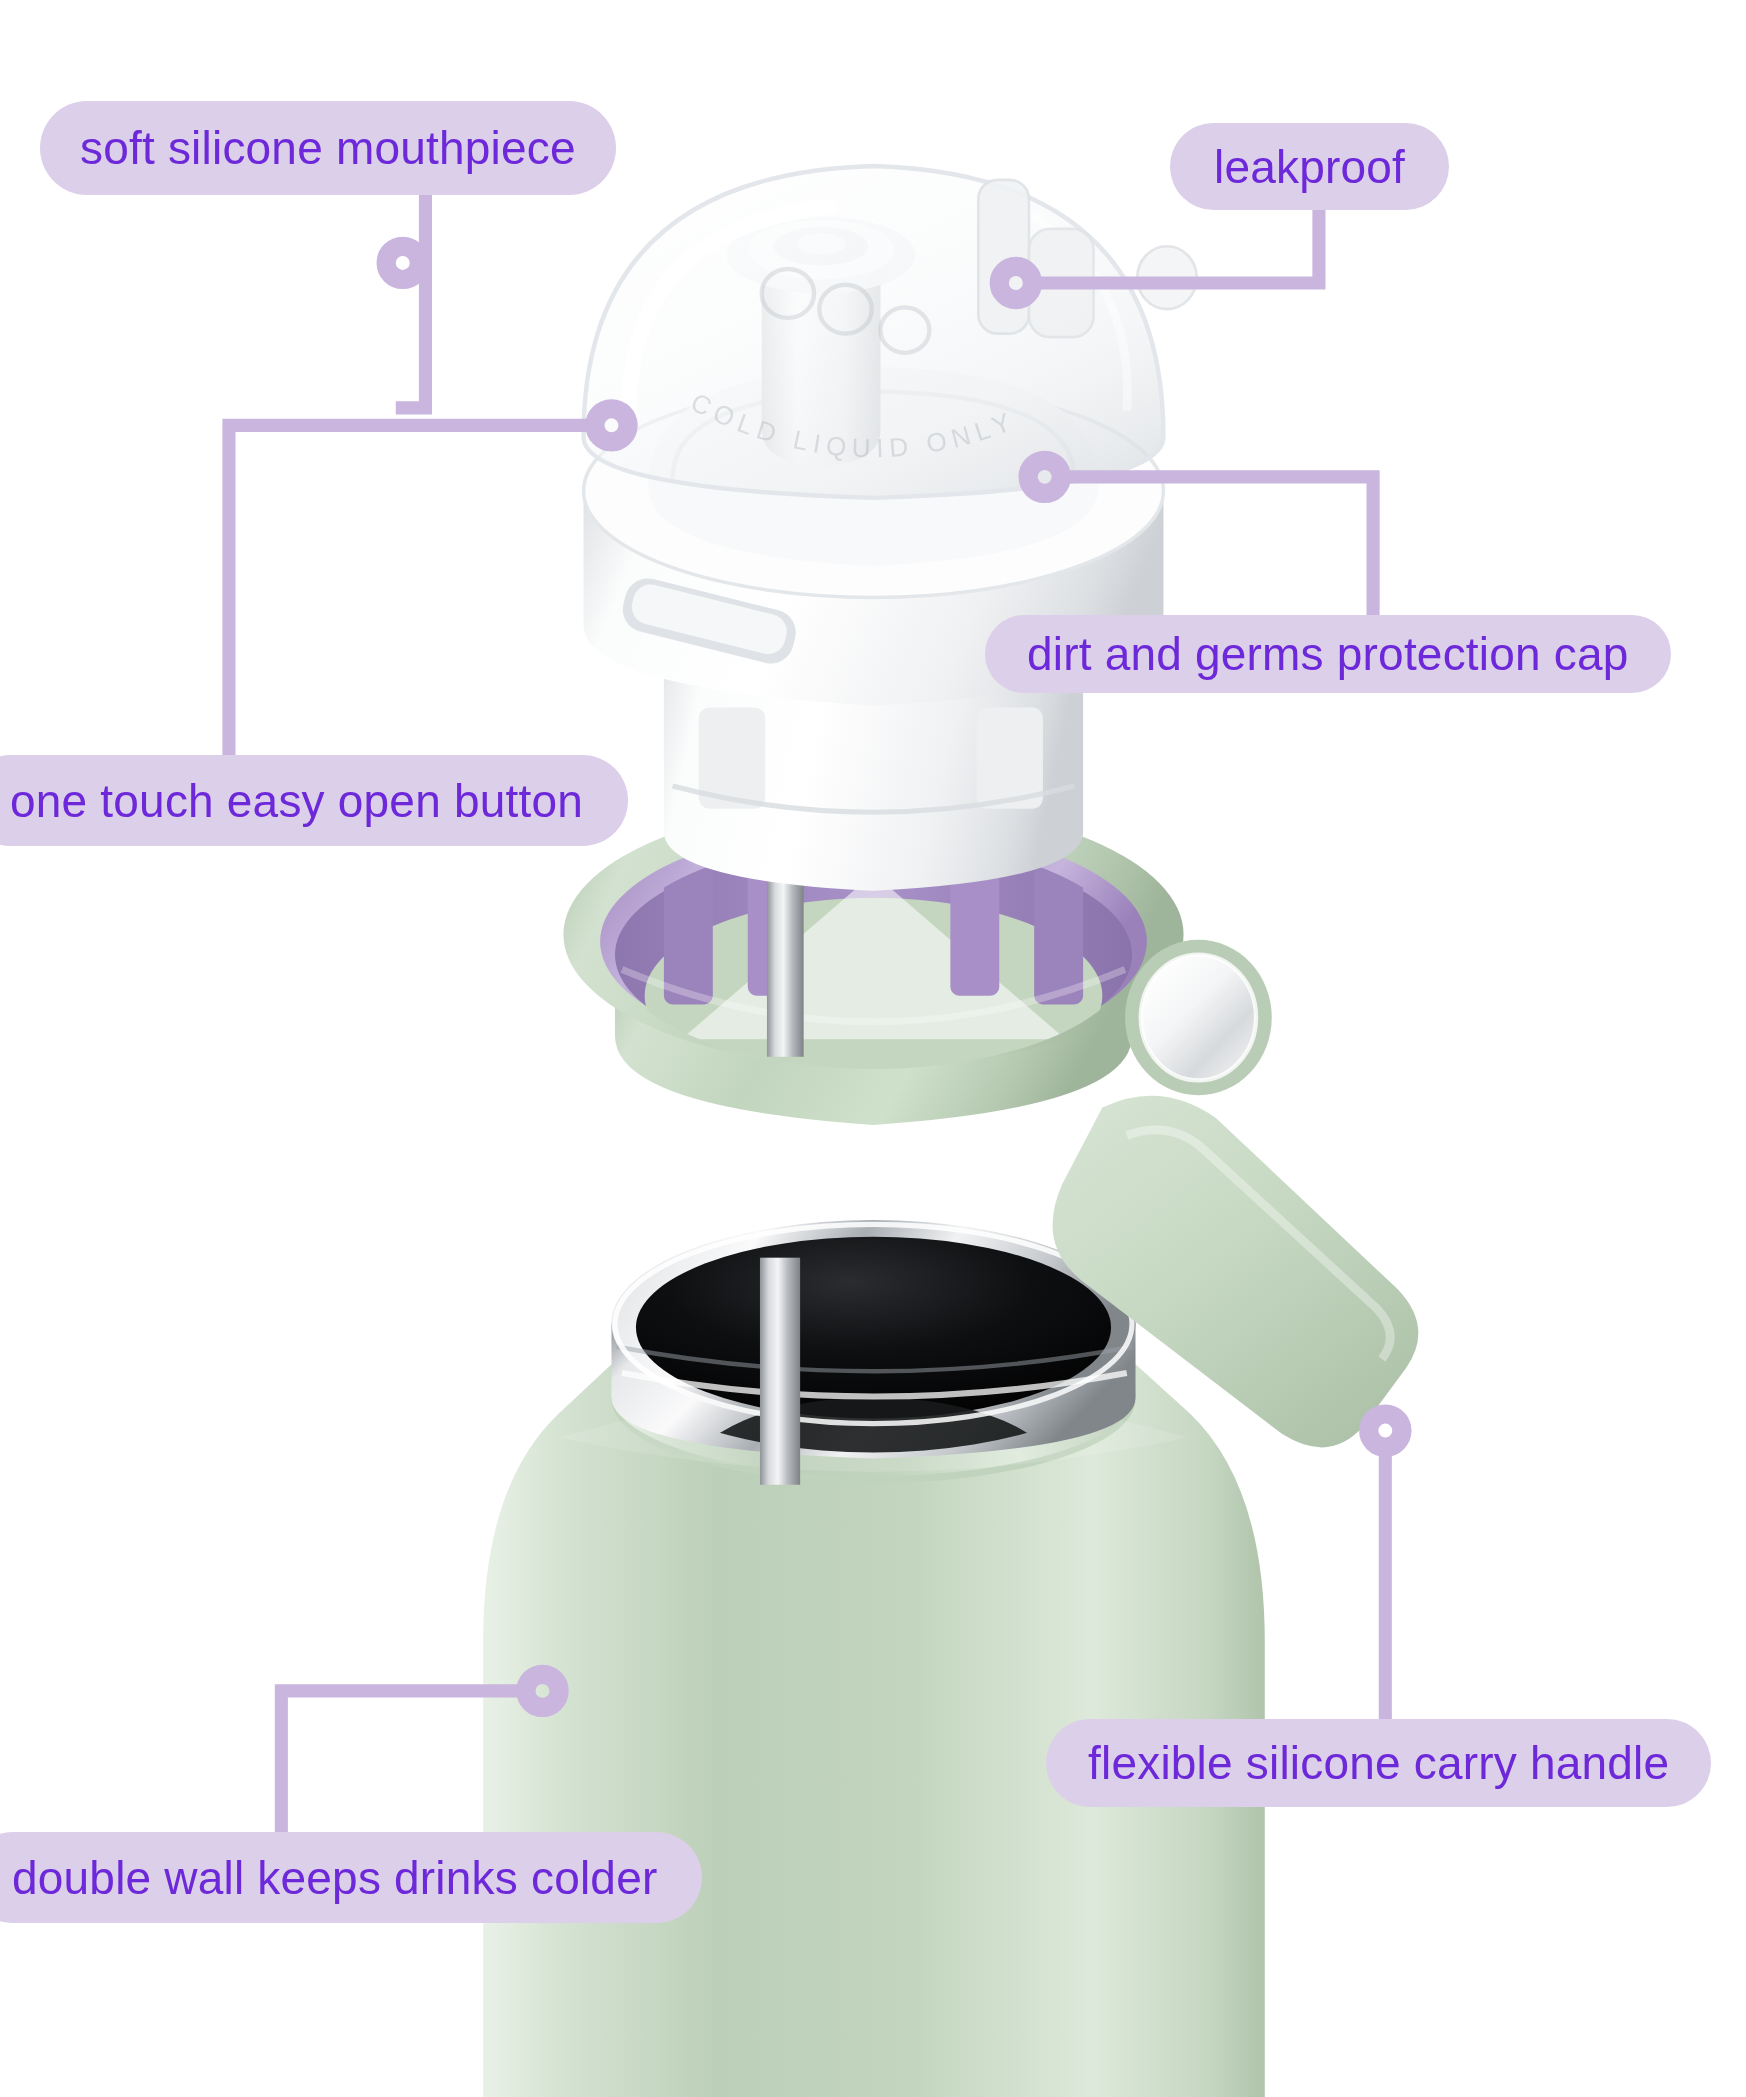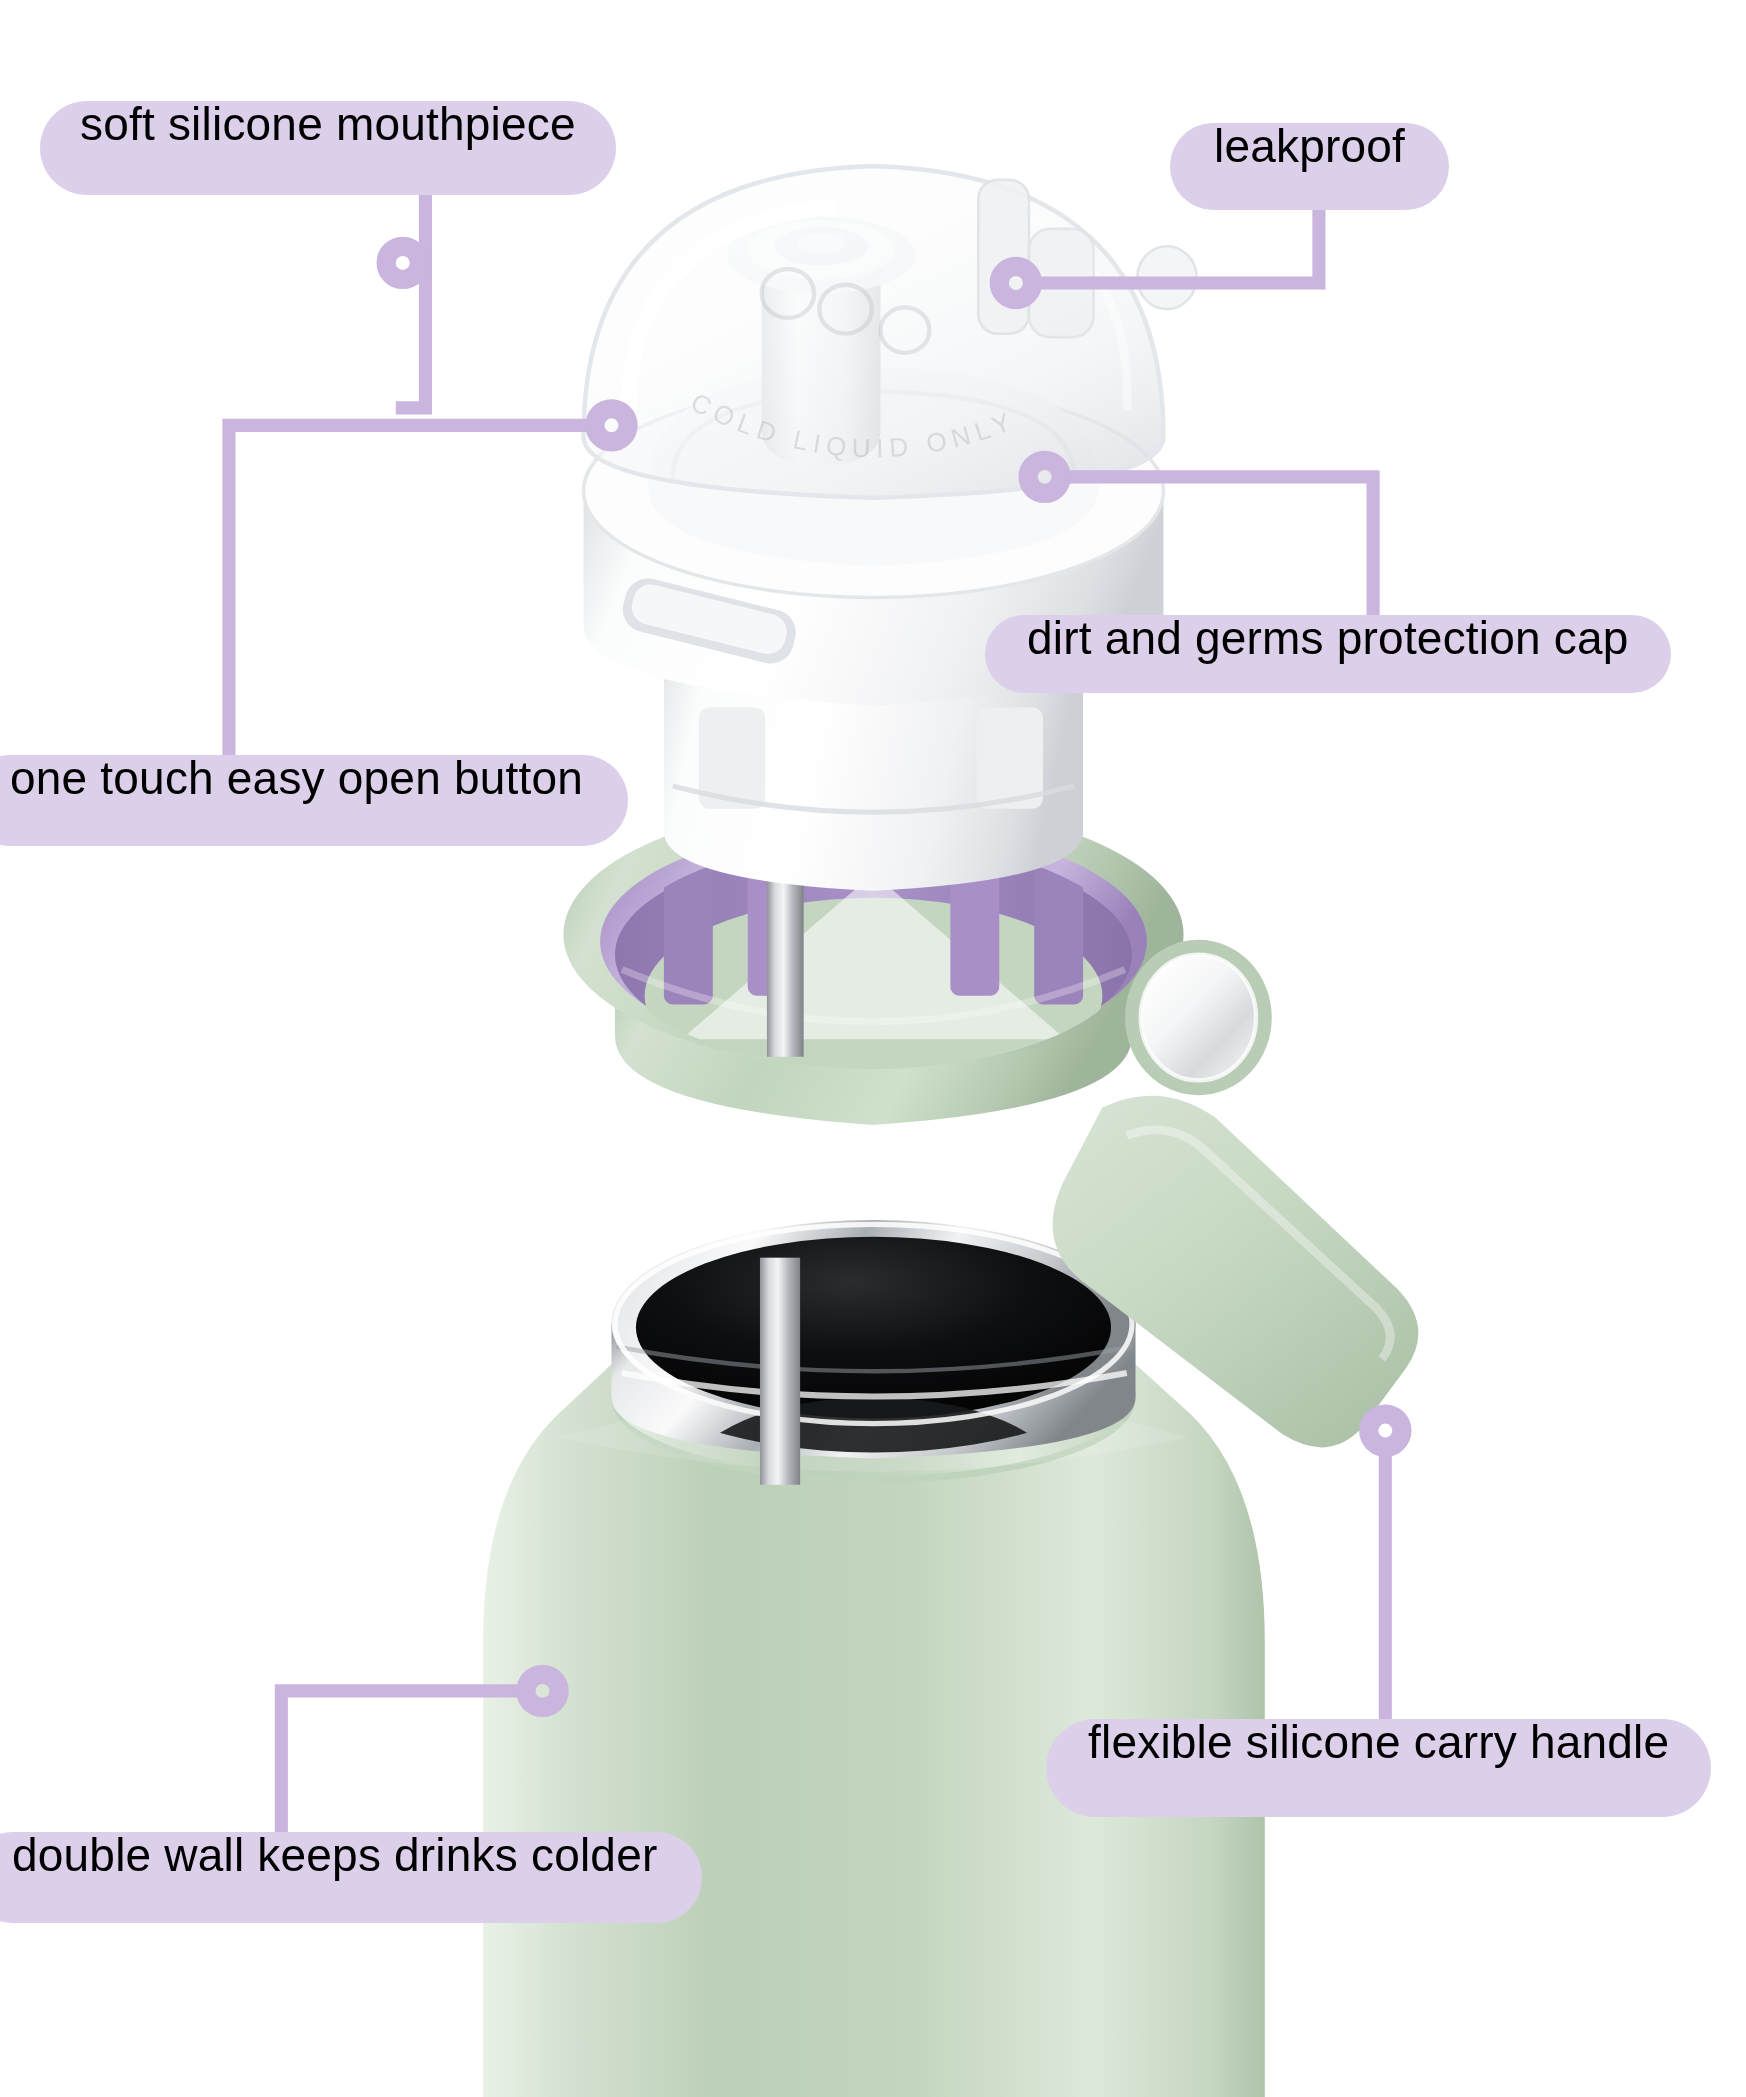--- a/index.html
+++ b/index.html
@@ -25,35 +25,36 @@
     width: 1747px;
     height: 2097px;
   }
   #callout-svg { pointer-events: none; }
 
   .callout-pill {
     position: absolute;
     background: #DCCFE9;
     border-radius: 873px;
     display: flex;
+    align-items: center;
     box-sizing: border-box;
-    color: #000000;
+    color: #6d28d9;
     font-size: 46px;
     line-height: 1;
     letter-spacing: 0.2px;
     white-space: nowrap;
     font-family: "Liberation Sans", "DejaVu Sans", sans-serif;
   }
   .callout-pill span { display: block; }
 
   .pill-mouthpiece { left: 40px;   top: 101px;  height: 94px; padding: 0 40px; }
   .pill-leakproof  { left: 1170px; top: 123px;  height: 87px; padding: 0 44px; }
   .pill-dirt       { left: 985px; top: 615px;  height: 78px; padding: 0 42px; }
   .pill-onetouch   { left: -35px;  top: 755px;  height: 91px; padding: 0 45px; }
-  .pill-flexible   { left: 1046px; top: 1719px; height: 98px; padding: 0 42px; }
+  .pill-flexible   { left: 1046px; top: 1719px; height: 88px; padding: 0 42px; }
   .pill-doublewall { left: -33px;  top: 1832px; height: 91px; padding: 0 45px; }
 </style>
 </head>
 <body>
 
 <div id="stage">
 
   <svg id="product-svg" viewBox="0 0 2000 2401">
     <defs>
       <linearGradient id="gBody" x1="0" y1="0" x2="1" y2="0">

